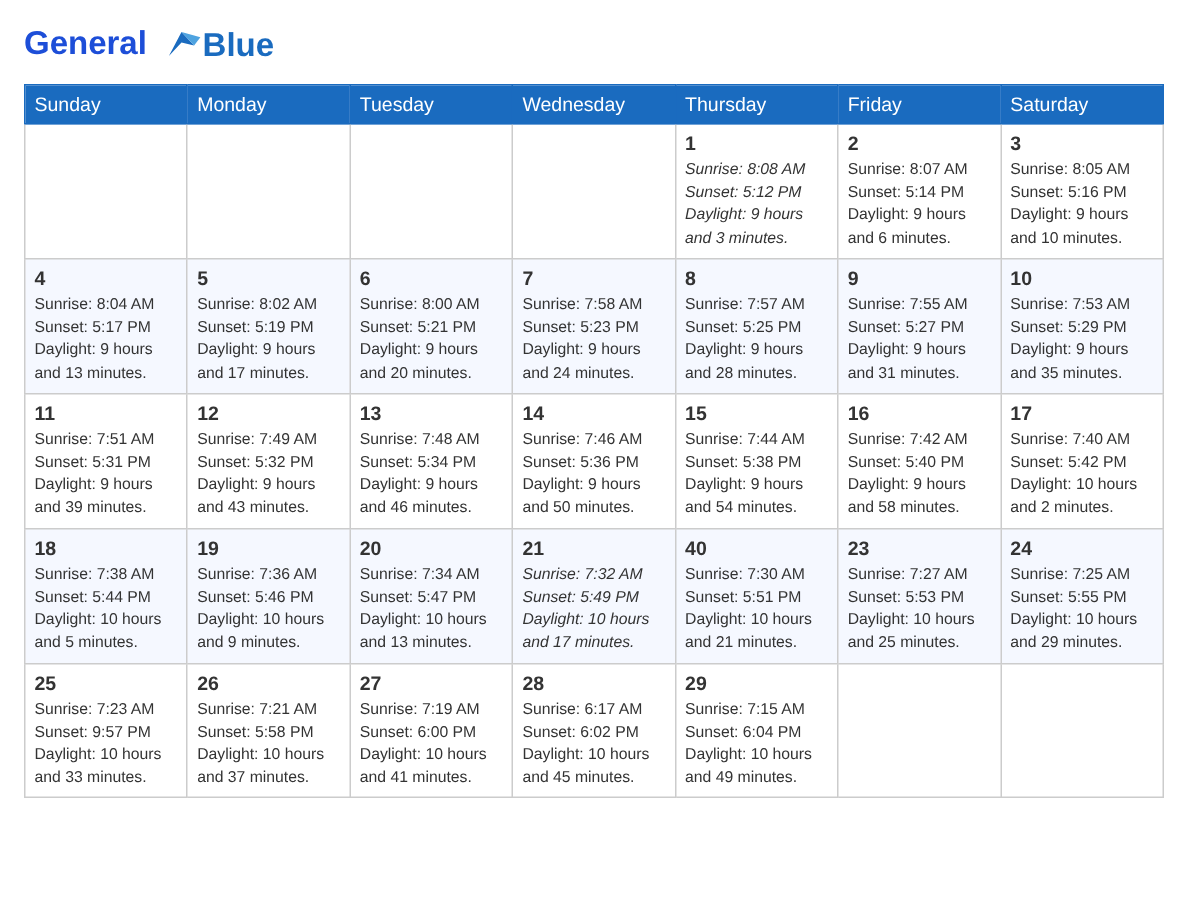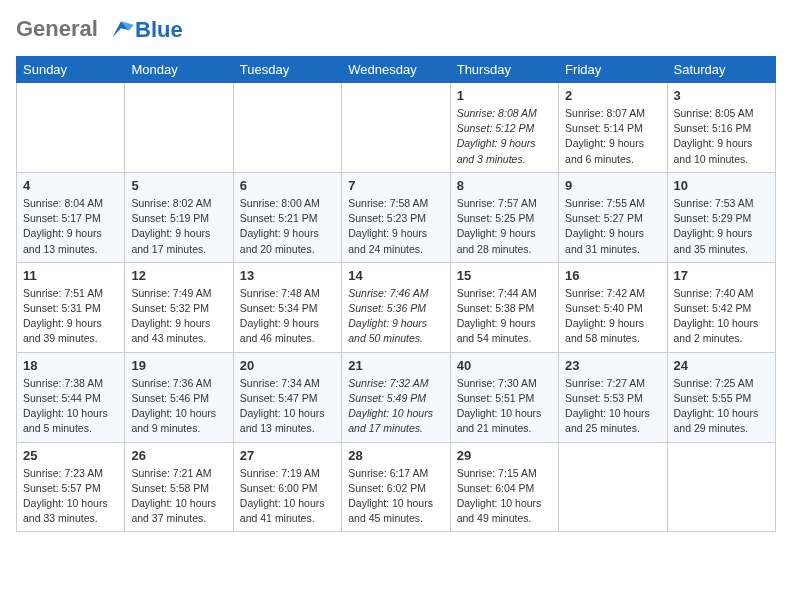--- a/index.html
+++ b/index.html
@@ -20,21 +20,21 @@
       display: flex;
       align-items: center;
     }
     .logo-text {
       font-size: 22px;
       font-weight: bold;
       color: #333;
       line-height: 1;
     }
     .logo-text span {
-      color: #737373;
+      color: #1d4ed8;
     }
     .logo-bird {
       width: 28px;
       height: 28px;
       margin-left: 2px;
     }
     .title-block {
       text-align: right;
     }
     .month-title {
@@ -217,21 +217,21 @@
         </td>
         <td>
           <span class="day-number">13</span>
           <div class="day-info" style="white-space: pre-line;">Sunrise: 7:48 AM
 Sunset: 5:34 PM
 Daylight: 9 hours
 and 46 minutes.</div>
         </td>
         <td>
           <span class="day-number">14</span>
-          <div class="day-info" style="white-space: pre-line; font-style: italic;">Sunrise: 7:46 AM
+          <div class="day-info" style="white-space: pre-line;">Sunrise: 7:46 AM
 Sunset: 5:36 PM
 Daylight: 9 hours
 and 50 minutes.</div>
         </td>
         <td>
           <span class="day-number">15</span>
           <div class="day-info" style="white-space: pre-line;">Sunrise: 7:44 AM
 Sunset: 5:38 PM
 Daylight: 9 hours
 and 54 minutes.</div>
@@ -299,21 +299,21 @@
           <div class="day-info" style="white-space: pre-line;">Sunrise: 7:25 AM
 Sunset: 5:55 PM
 Daylight: 10 hours
 and 29 minutes.</div>
         </td>
       </tr>
       <tr>
         <td>
           <span class="day-number">25</span>
           <div class="day-info" style="white-space: pre-line;">Sunrise: 7:23 AM
-Sunset: 5:57 PM
+Sunset: 9:57 PM
 Daylight: 10 hours
 and 33 minutes.</div>
         </td>
         <td>
           <span class="day-number">26</span>
           <div class="day-info" style="white-space: pre-line;">Sunrise: 7:21 AM
 Sunset: 5:58 PM
 Daylight: 10 hours
 and 37 minutes.</div>
         </td>

